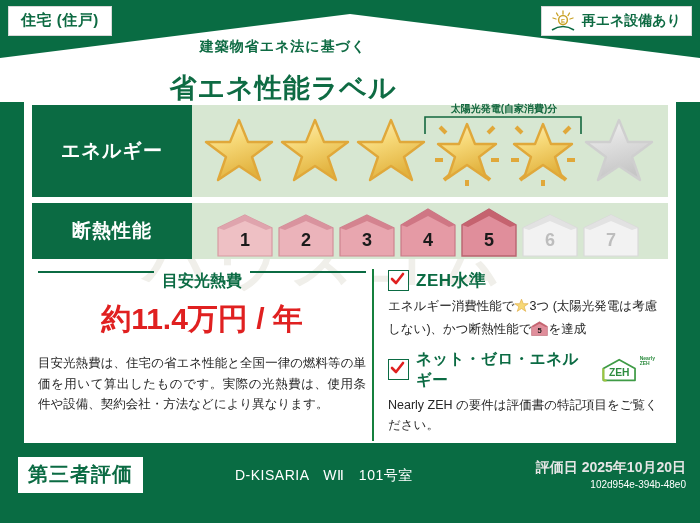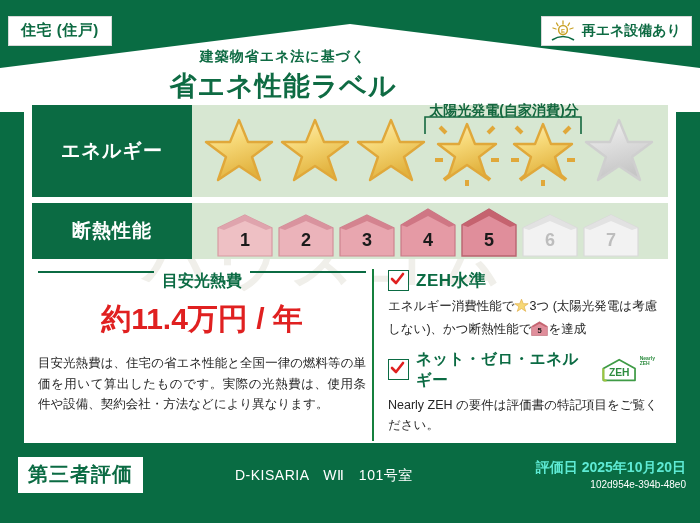--- a/index.html
+++ b/index.html
@@ -7,41 +7,41 @@
     width:700px;height:523px;overflow:hidden;
     font-family:"Liberation Sans","DejaVu Sans",sans-serif;
     background:#0b6b43;
   }
   #label{
     position:relative;width:700px;height:523px;
     background:#096c43;
     box-sizing:border-box;
   }
   
-  .top-band{position:absolute;left:0;top:10px;width:700px;height:102px;background:#096c43;overflow:hidden;}
+  .top-band{position:absolute;left:0;top:0;width:700px;height:102px;background:#096c43;overflow:hidden;}
   .chevron{
     position:absolute;left:0;top:0;width:700px;height:102px;
   }
   .tag-jutaku{
     position:absolute;left:8px;top:6px;
     background:#ffffff;border:1px solid #d8d8d8;
     padding:4px 12px 5px 12px;
     color:#0e6b43;font-weight:bold;font-size:15px;
     letter-spacing:0.5px;z-index:6;
   }
   .tag-saiene{
     position:absolute;right:8px;top:6px;
     background:#ffffff;border:1px solid #d8d8d8;
     padding:3px 10px 3px 8px;z-index:6;
     display:flex;align-items:center;gap:6px;
   }
   .tag-saiene .t{color:#0e6b43;font-weight:bold;font-size:14px;}
   .title-wrap{position:absolute;left:0;top:38px;width:566px;text-align:center;z-index:5;}
   .title-sub{color:#0e6b43;font-weight:bold;font-size:14px;letter-spacing:1px;}
-  .title-main{color:#0e6b43;font-weight:bold;font-size:27px;letter-spacing:1px;margin-top:2px;}
+  .title-main{color:#0e6b43;font-weight:bold;font-size:27px;letter-spacing:1px;margin-top:14px;}
 
   
   .card{
     position:absolute;left:24px;top:99px;width:652px;height:348px;
     background:#ffffff;box-sizing:border-box;
   }
   .watermark{
     position:absolute;left:120px;top:120px;
     font-size:62px;font-weight:bold;color:#f0efea;
     letter-spacing:10px;z-index:0;pointer-events:none;
@@ -60,21 +60,21 @@
     flex:1;background:#d7e7d2;position:relative;
     display:flex;align-items:center;
   }
   .stars{display:flex;align-items:center;gap:2px;padding-left:10px;position:relative;z-index:2;}
   .starbox{position:relative;width:74px;height:74px;}
   .solar-bracket{
     position:absolute;left:231px;top:9px;width:160px;height:22px;z-index:3;
   }
   .solar-text{
     position:absolute;left:228px;top:-3px;width:168px;text-align:center;
-    font-size:14px;font-weight:bold;color:#14683f;z-index:4;white-space:nowrap;
+    font-size:10px;font-weight:bold;color:#14683f;z-index:4;white-space:nowrap;
   }
   .houses{display:flex;align-items:flex-end;gap:3px;padding-left:24px;position:relative;z-index:2;height:52px;}
   .housebox{position:relative;width:58px;height:44px;}
   .housebox.tall{height:50px;}
   .housenum{
     position:absolute;left:0;right:0;bottom:6px;text-align:center;
     font-size:18px;font-weight:bold;color:#1a1a1a;z-index:3;
   }
   .housenum.off{color:#bdbdbd;}
 
@@ -111,21 +111,21 @@
     position:absolute;left:18px;top:14px;background:#fff;
     padding:4px 10px 5px 10px;display:flex;align-items:center;gap:8px;
   }
   .bels .ja{color:#0b6b43;font-weight:bold;font-size:20px;letter-spacing:1px;}
   .bels .en{font-weight:bold;font-size:23px;letter-spacing:-0.5px;}
   .bels .en .b1{color:#0b6b43;}
   .bels .en .b2{color:#4f9b3a;}
   .bels .en .b3{color:#0b6b43;}
   .bels .en .b4{color:#3f8f36;}
   .bldg{position:absolute;left:235px;top:24px;color:#fff;font-size:14px;letter-spacing:0.5px;}
-  .date{position:absolute;right:14px;top:16px;color:#5eead4;font-size:14px;font-weight:bold;}
+  .date{position:absolute;right:14px;top:16px;color:#e5e5e5;font-size:14px;font-weight:bold;}
   .uid{position:absolute;right:14px;top:36px;color:#fff;font-size:10px;text-align:center;}
 </style>
 </head>
 <body>
 
 <div id="label">
 
   <div class="top-band">
     <svg class="chevron" viewBox="0 0 700 102" preserveAspectRatio="none">
       <polygon points="0,102 0,58 350,14 700,58 700,102" fill="#ffffff"></polygon>

